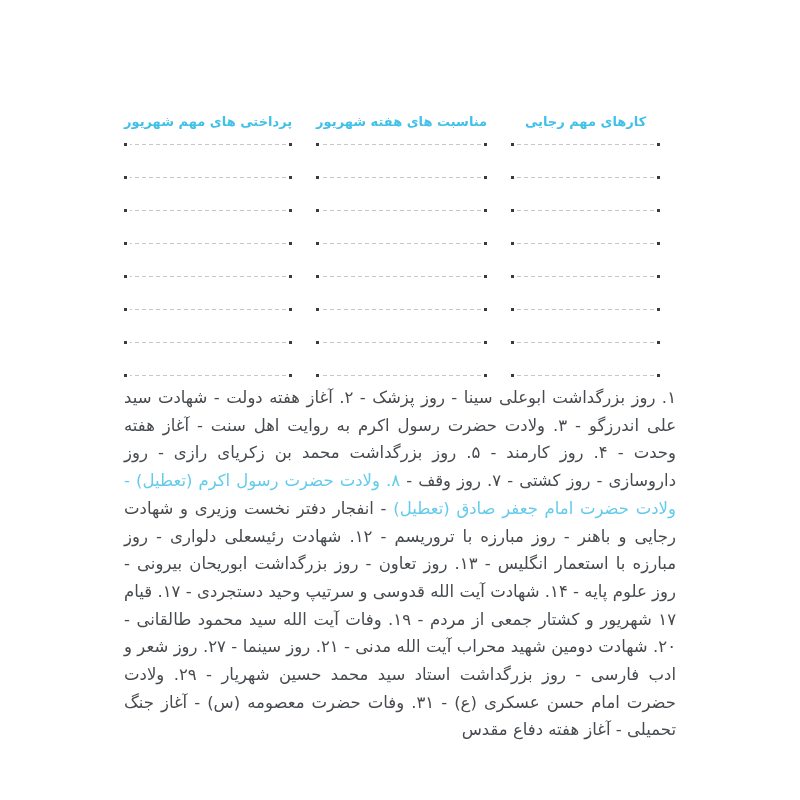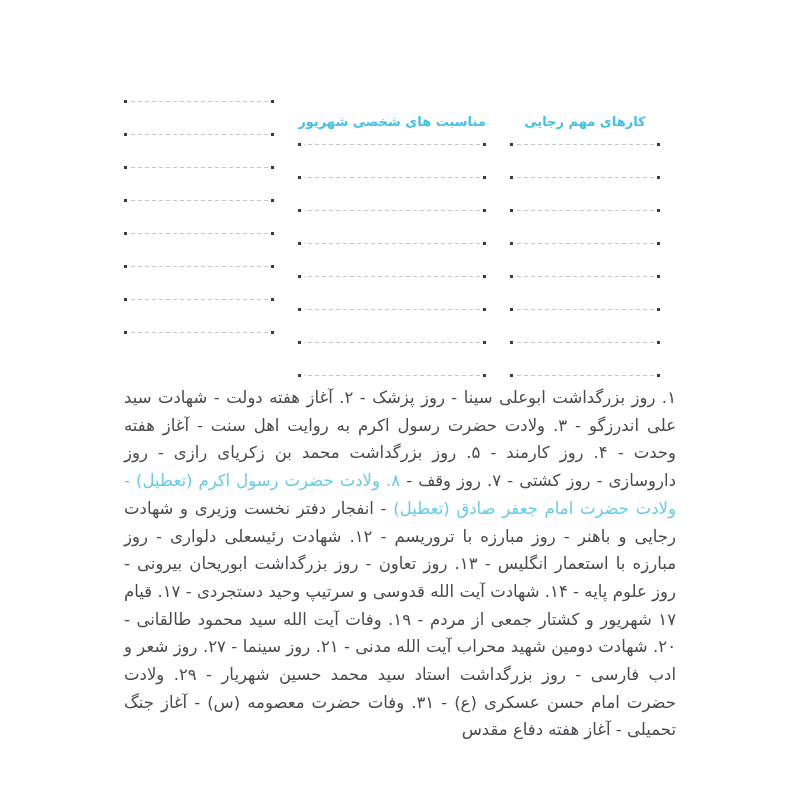--- a/index.html
+++ b/index.html
@@ -112,21 +112,21 @@
           <span class="rule-dot"></span>
         </div>
         <div class="rule">
           <span class="rule-dot"></span>
           <span class="rule-dash"></span>
           <span class="rule-dot"></span>
         </div>
       </div>
   </div>
   <div class="col">
-    <div class="col-title">مناسبت های شخصی شهریور</div>
+    <div class="col-title">مناسبت های هفته شهریور</div>
     <div class="rules">
         <div class="rule">
           <span class="rule-dot"></span>
           <span class="rule-dash"></span>
           <span class="rule-dot"></span>
         </div>
         <div class="rule">
           <span class="rule-dot"></span>
           <span class="rule-dash"></span>
           <span class="rule-dot"></span>
@@ -157,20 +157,21 @@
           <span class="rule-dot"></span>
         </div>
         <div class="rule">
           <span class="rule-dot"></span>
           <span class="rule-dash"></span>
           <span class="rule-dot"></span>
         </div>
       </div>
   </div>
   <div class="col">
+    <div class="col-title">پرداختی های مهم شهریور</div>
     <div class="rules">
         <div class="rule">
           <span class="rule-dot"></span>
           <span class="rule-dash"></span>
           <span class="rule-dot"></span>
         </div>
         <div class="rule">
           <span class="rule-dot"></span>
           <span class="rule-dash"></span>
           <span class="rule-dot"></span>

